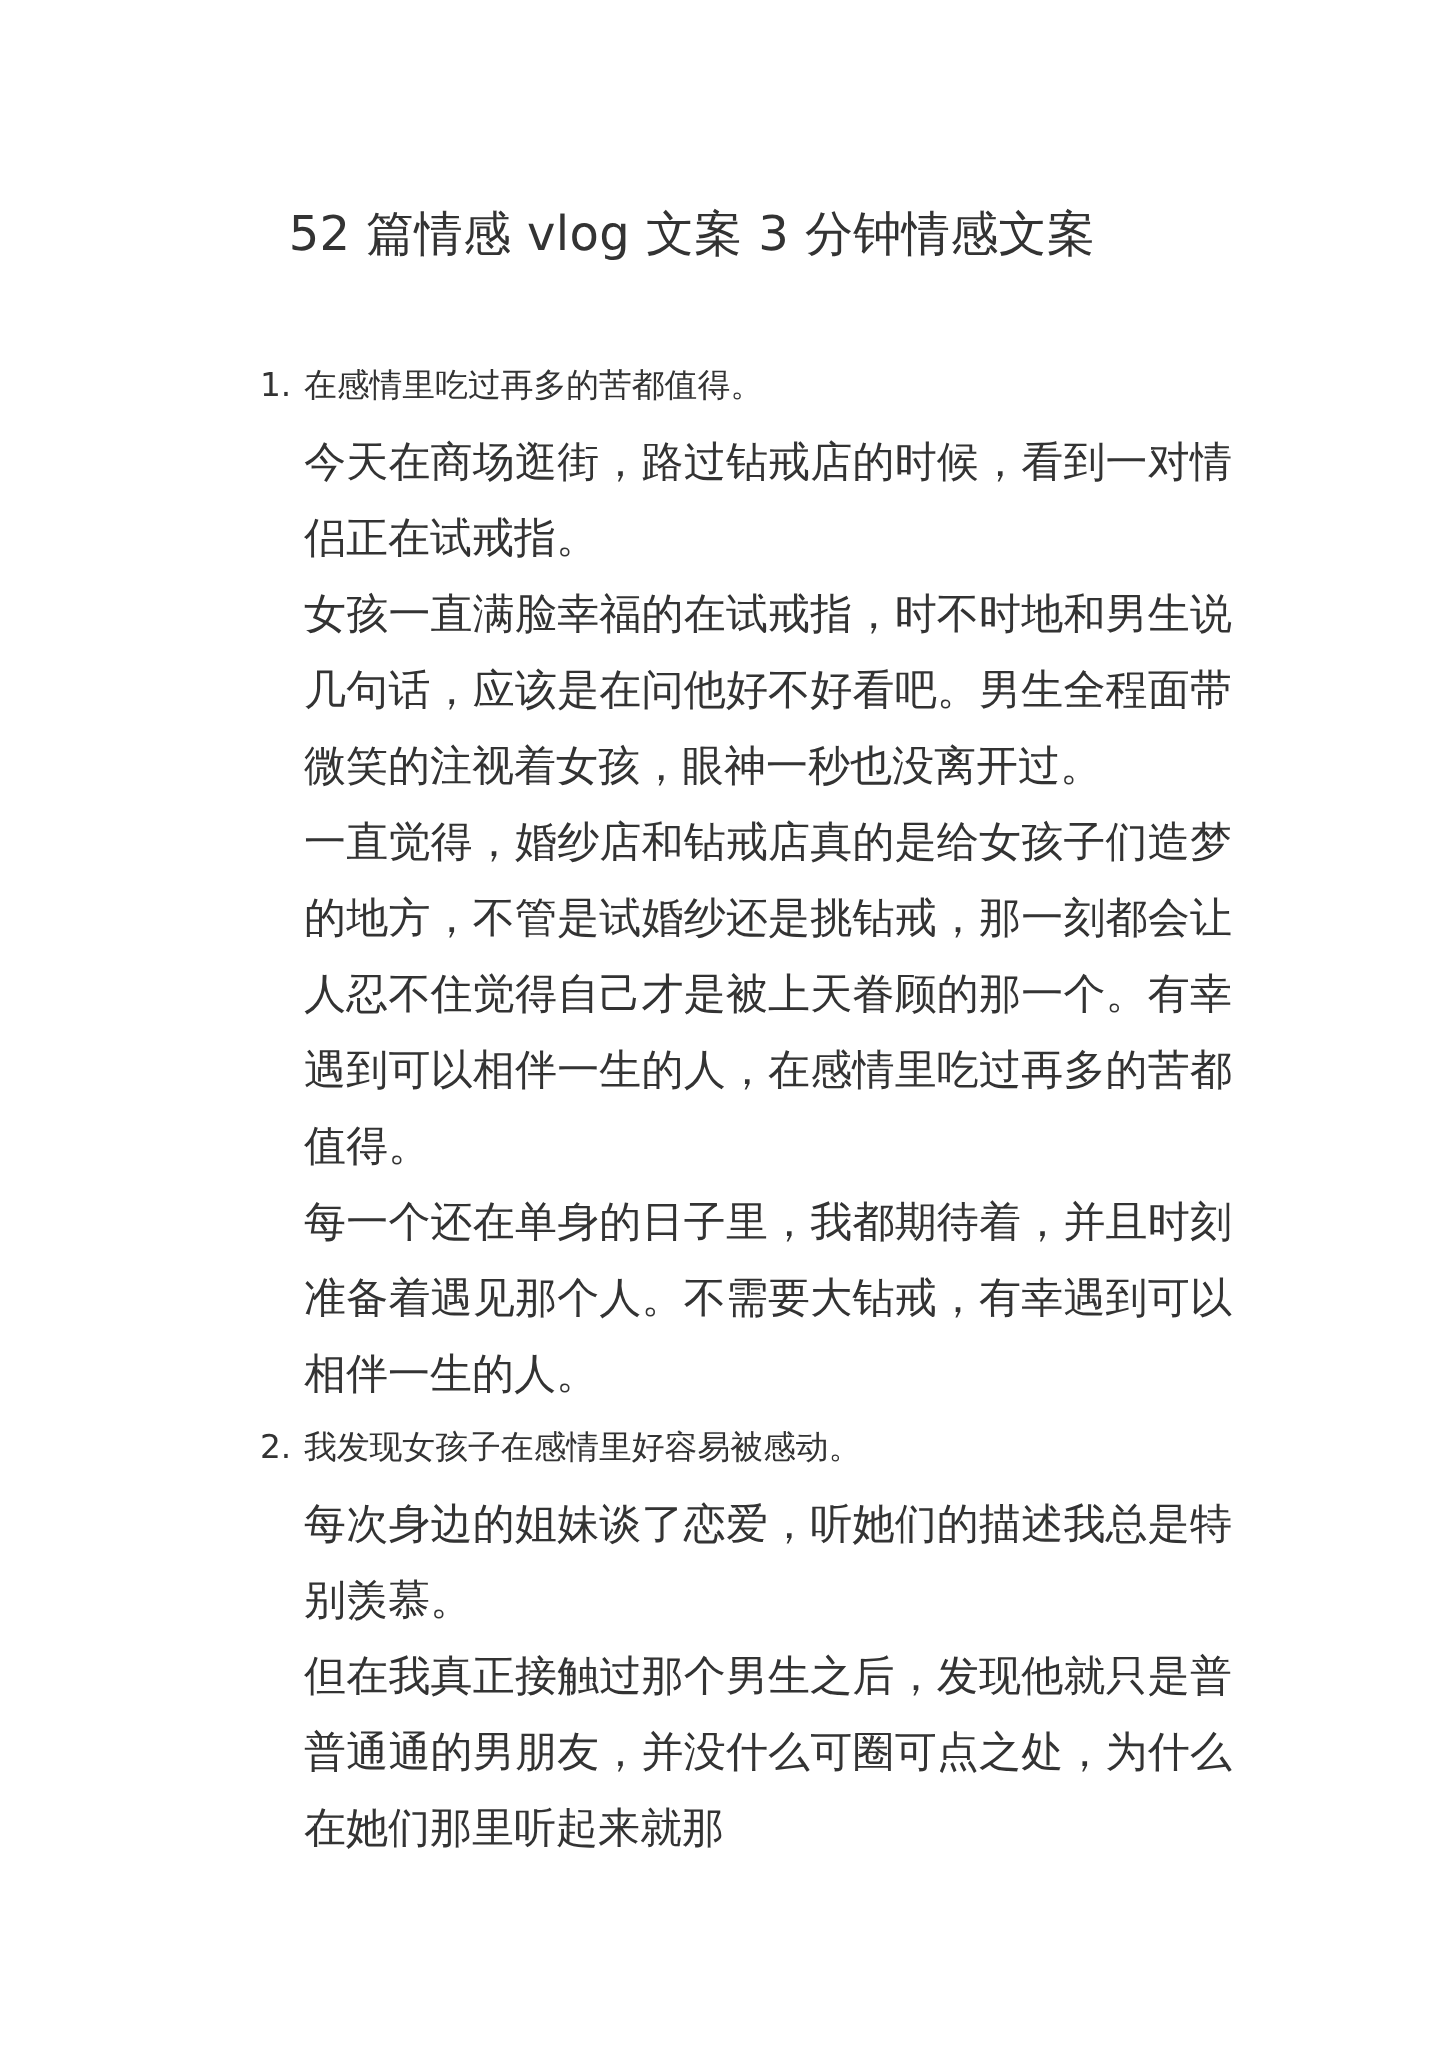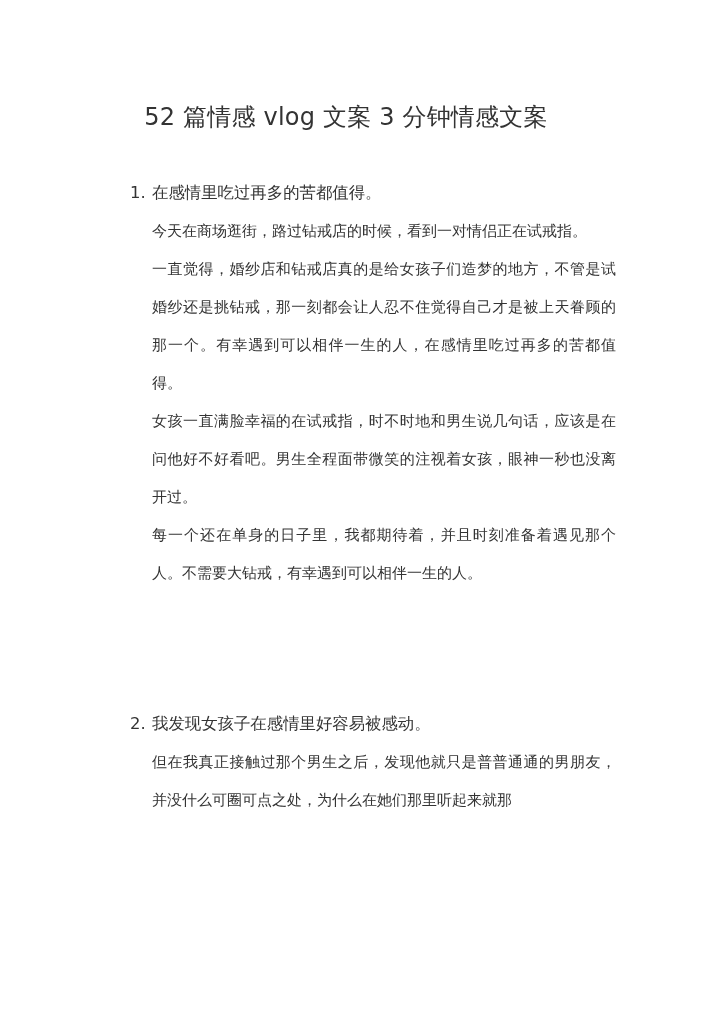--- a/index.html
+++ b/index.html
@@ -47,46 +47,47 @@
     padding-left: 22px;
     white-space: nowrap;
   }
   .heading .num {
     position: absolute;
     left: 0;
     top: 0;
   }
   .para {
     padding-left: 22px;
-    font-size: 15px;
+    font-size: 21px;
     line-height: 38px;
     width: 464px;
     word-break: break-all;
     text-align: justify;
   }
 </style>
 </head>
 <body>
 
 <div class="page">
 
   <div class="title">52 篇情感 vlog 文案   3 分钟情感文案</div>
 
   <div class="section section-1">
     <div class="heading">
       <span class="num">1.</span>
       <span>在感情里吃过再多的苦都值得。</span>
     </div>
     <div class="para">今天在商场逛街，路过钻戒店的时候，看到一对情侣正在试戒指。</div>
+    <div class="para">女孩一直满脸幸福的在试戒指，时不时地和男生说几句话，应该是在问他好不好看吧。男生全程面带微笑的注视着女孩，眼神一秒也没离开过。</div>
     <div class="para">一直觉得，婚纱店和钻戒店真的是给女孩子们造梦的地方，不管是试婚纱还是挑钻戒，那一刻都会让人忍不住觉得自己才是被上天眷顾的那一个。有幸遇到可以相伴一生的人，在感情里吃过再多的苦都值得。</div>
-    <div class="para">女孩一直满脸幸福的在试戒指，时不时地和男生说几句话，应该是在问他好不好看吧。男生全程面带微笑的注视着女孩，眼神一秒也没离开过。</div>
     <div class="para">每一个还在单身的日子里，我都期待着，并且时刻准备着遇见那个人。不需要大钻戒，有幸遇到可以相伴一生的人。</div>
   </div>
 
   <div class="section section-2">
     <div class="heading">
       <span class="num">2.</span>
       <span>我发现女孩子在感情里好容易被感动。</span>
     </div>
+    <div class="para">每次身边的姐妹谈了恋爱，听她们的描述我总是特别羡慕。</div>
     <div class="para">但在我真正接触过那个男生之后，发现他就只是普普通通的男朋友，并没什么可圈可点之处，为什么在她们那里听起来就那</div>
   </div>
 
 </div>
 
 </body></html>

